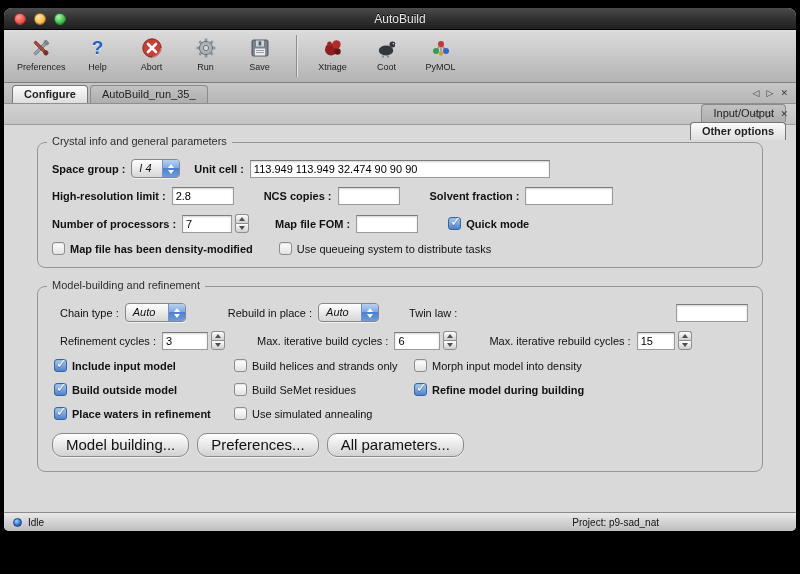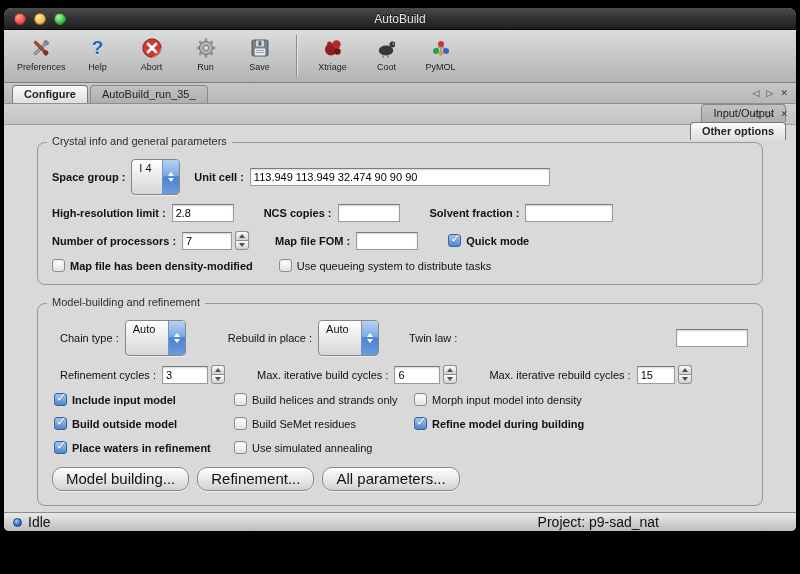--- a/index.html
+++ b/index.html
@@ -36,22 +36,22 @@
   
   .content{flex:1;background:#d9d9d9;padding:10px 33px 0;overflow:hidden;}
   .groupbox{border:1px solid #969696;border-radius:8px;position:relative;padding:16px 14px 8px;margin-top:7px;}
   .grouptitle{position:absolute;top:-8px;left:9px;background:#d9d9d9;padding:0 5px;font-size:11px;color:#2e2e2e;}
   .row{display:flex;align-items:center;margin-bottom:9px;font-size:11px;color:#111;}
   .lab{margin-right:6px;white-space:nowrap;}
   .b{font-weight:bold;}
   .tf{height:18px;border:1px solid #9b9b9b;border-top-color:#7b7b7b;background:#fff;font-size:11px;
     padding:0 3px;font-family:"Liberation Sans","DejaVu Sans",sans-serif;box-shadow:inset 0 1px 2px rgba(0,0,0,.18);}
   
-  .combo{display:inline-flex;align-items:stretch;height:36px;border:1px solid #878787;border-radius:4px;
-    background:linear-gradient(#ffffff,#d6d6d6);box-shadow:0 1px 0 rgba(255,255,255,.6);overflow:hidden;}
+  .combo{display:inline-flex;align-items:stretch;height:19px;border:1px solid #878787;border-radius:4px;
+    background:linear-gradient(#ffffff,#d6d6d6);box-shadow:0 1px 0 rgba(255,255,255,.6);overflow:hidden;font-style:italic;}
   .ctext{padding:2px 8px 0 7px;font-size:11px;min-width:30px;}
   .ccap{width:17px;background:linear-gradient(#b5d2f2 0%,#7facе6 45%,#4a82d2 50%,#6d9bdd 100%);
     background:linear-gradient(#b5d2f2 0%,#7fabe6 45%,#4a82d2 50%,#6d9bdd 100%);
     border-left:1px solid #7692bd;display:flex;flex-direction:column;align-items:center;justify-content:center;gap:2px;}
   .tu{width:0;height:0;border-left:3px solid transparent;border-right:3px solid transparent;border-bottom:4px solid #fff;}
   .td{width:0;height:0;border-left:3px solid transparent;border-right:3px solid transparent;border-top:4px solid #fff;}
   
   .stepper{display:inline-flex;flex-direction:column;width:14px;height:19px;margin-left:3px;}
   .stepper span{flex:1;border:1px solid #8e8e8e;background:linear-gradient(#fdfdfd,#cfcfcf);
     display:flex;align-items:center;justify-content:center;}
@@ -69,21 +69,21 @@
     text-shadow:0 1px 1px rgba(0,0,0,.35);}
   .cb.on .lbl{font-weight:bold;}
   
   .cbgrid{display:grid;grid-template-columns:180px 180px 1fr;row-gap:11px;margin:3px 0 13px;padding-left:2px;}
   
   .btn{border:1px solid #8a8a8a;border-radius:10px;background:linear-gradient(#ffffff,#d2d2d2);
     padding:2px 13px 3px;font-size:15px;color:#111;margin-right:8px;box-shadow:0 1px 1px rgba(255,255,255,.7);
     font-family:"Liberation Sans","DejaVu Sans",sans-serif;}
   
   .statusbar{height:19px;flex:none;background:linear-gradient(#e9e9e9,#bdbdbd);border-top:1px solid #8c8c8c;
-    display:flex;align-items:center;padding:0 9px;font-size:14px;color:#111;}
+    display:flex;align-items:center;padding:0 9px;font-size:10px;color:#111;}
   .led{width:9px;height:9px;border-radius:50%;margin-right:6px;flex:none;
     background:radial-gradient(circle at 35% 30%,#9ed2ff,#2a6fd6 60%,#17459a);border:1px solid #1b3f7e;}
   .spacer{flex:1;}
   .projtext{margin-right:128px;}
 </style>
 </head>
 <body>
 
 <div class="window">
 
@@ -369,21 +369,21 @@
           <span class="lbl">Place waters in refinement</span>
         </span>
         <span class="cb">
           <span class="box"></span>
           <span class="lbl">Use simulated annealing</span>
         </span>
       </div>
 
       <div class="row" style="margin-bottom:6px">
         <button class="btn">Model building...</button>
-        <button class="btn">Refinement...</button>
+        <button class="btn">Preferences...</button>
         <button class="btn">All parameters...</button>
       </div>
     </div>
 
   </div>
 
   <div class="statusbar">
     <span class="led"></span>
     <span>Idle</span>
     <span class="spacer"></span>

